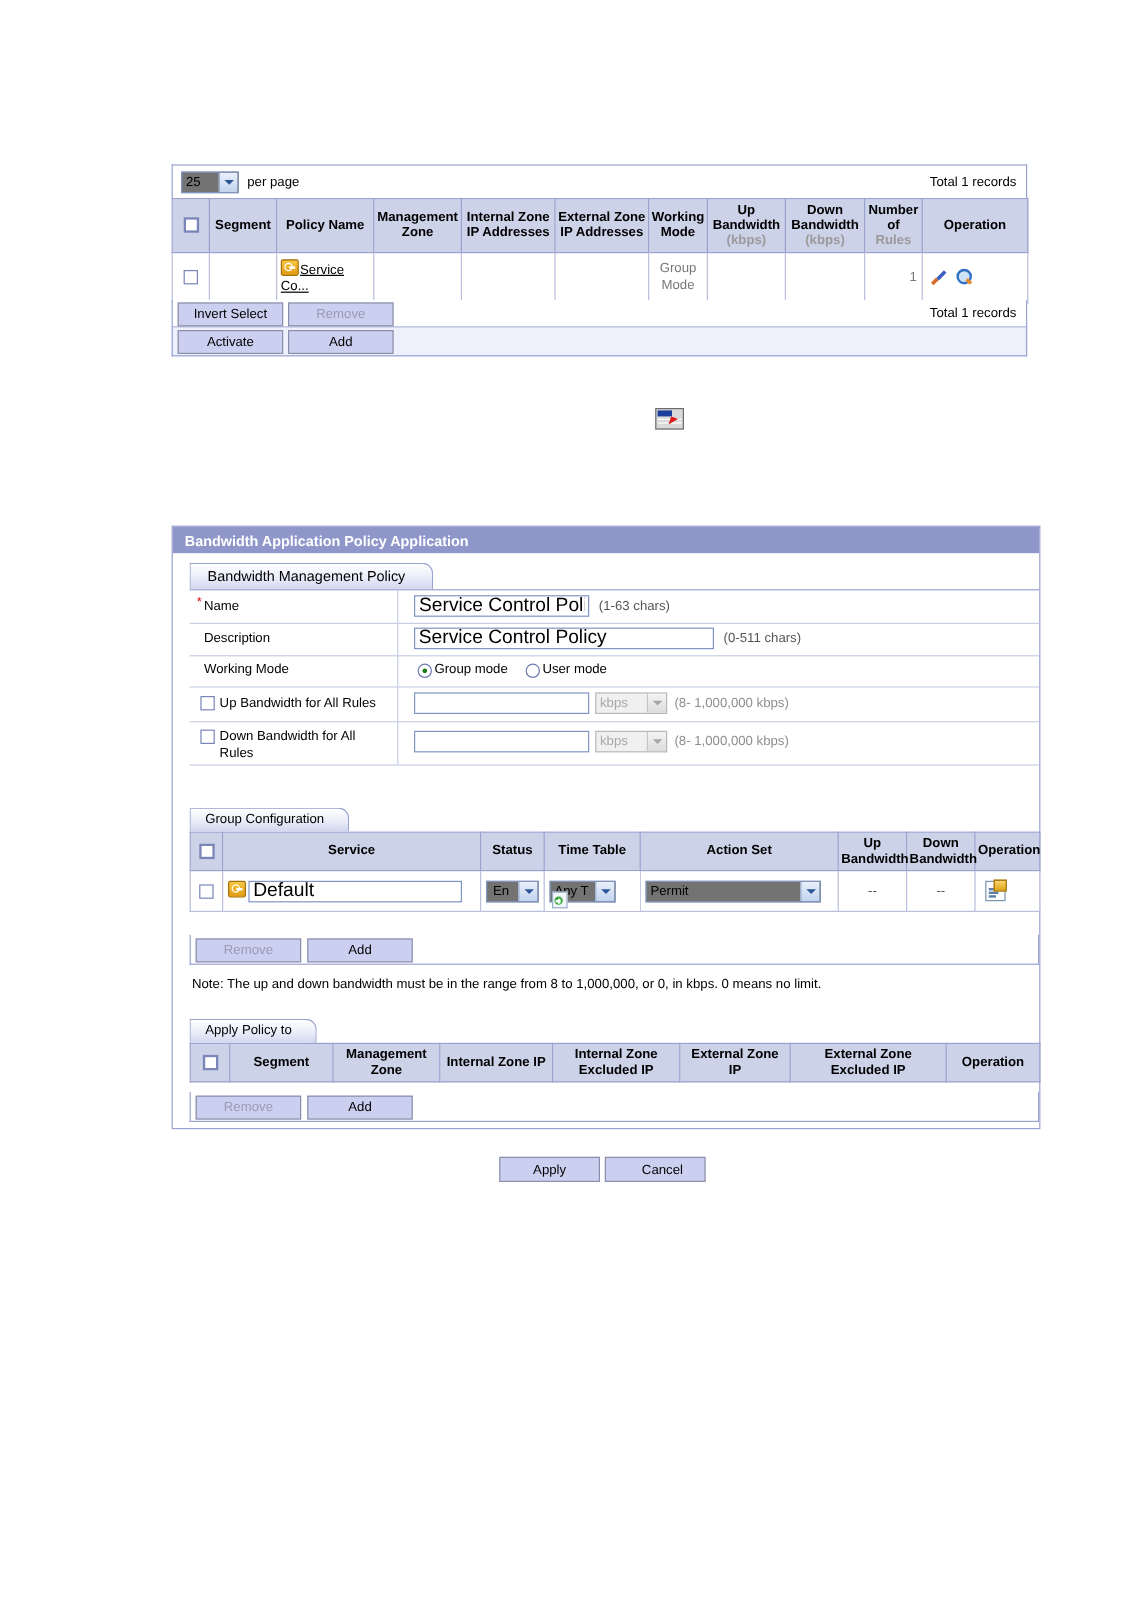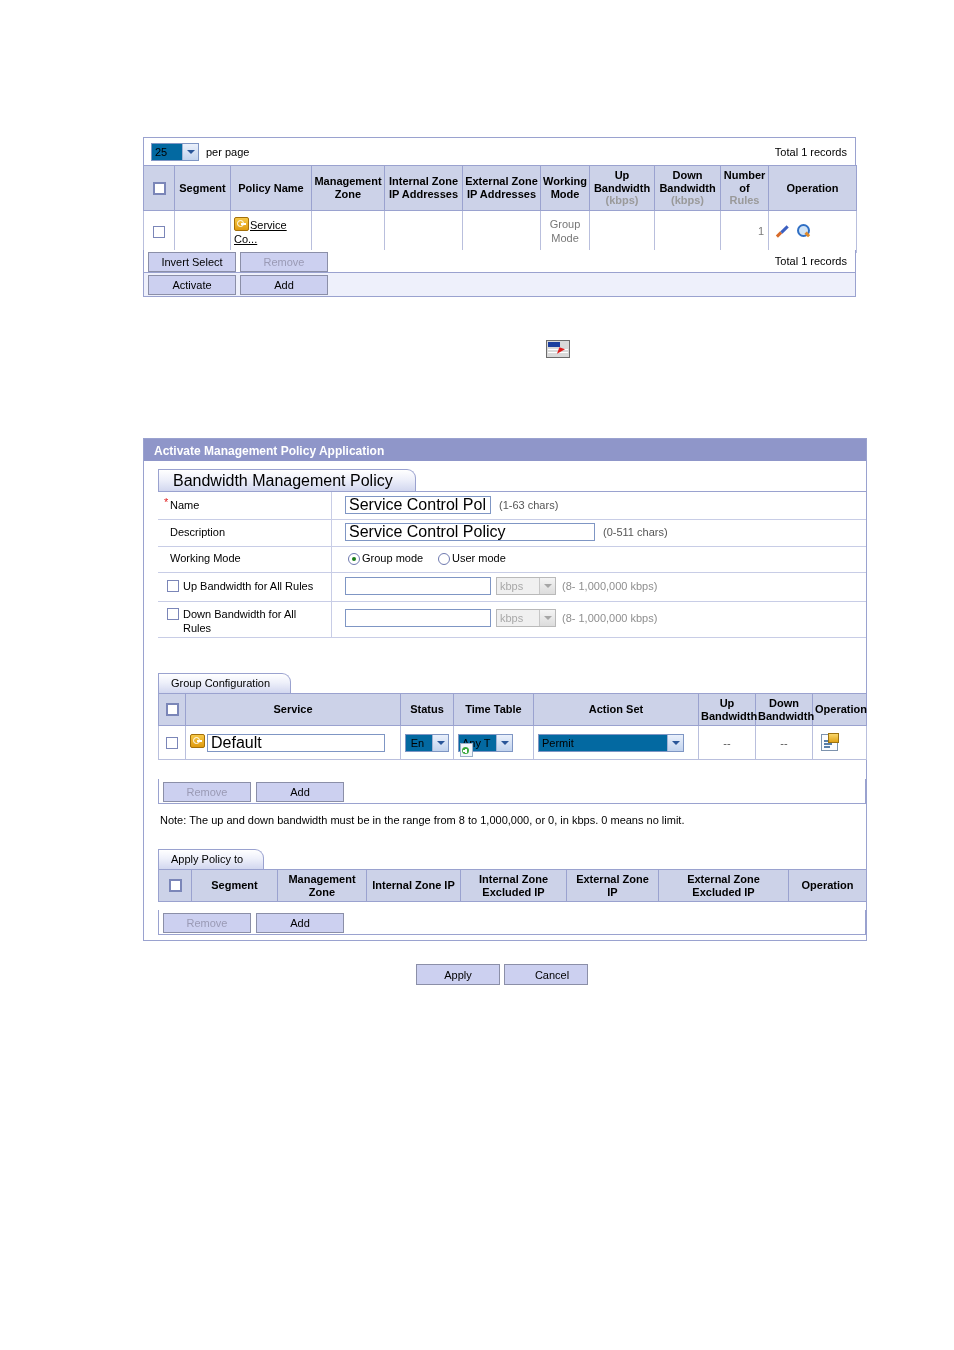--- a/index.html
+++ b/index.html
@@ -107,21 +107,21 @@
     box-sizing: border-box;
     height: 18px;
     line-height: 14px;
   }
 
   
   .sel {
     display: inline-block;
     position: relative;
     border: 1px solid #7f96c4;
-    background: #0369a1;
+    background: #737373;
     box-sizing: border-box;
     height: 18px;
     font-size: 11px;
     line-height: 16px;
     vertical-align: middle;
     overflow: hidden;
     cursor: pointer;
   }
   .sel > .sel-txt {
     display: block;
@@ -153,21 +153,21 @@
   }
   .sel.dis > .sel-arrow::after { border-top-color: #a6a6a6; }
 
   
   .tab {
     display: inline-block;
     background: linear-gradient(to bottom, #ffffff 0%, #eef0fa 45%, #d2d7ef 100%);
     border: 1px solid #9aa2cf;
     border-bottom: none;
     border-top-right-radius: 9px;
-    font-size: 16px;
+    font-size: 12px;
     padding: 4px 22px 4px 14px;
     box-sizing: border-box;
     position: relative;
     color: #000;
   }
 
   
   .bar {
     background: #8f96c9;
     color: #ffffff;
@@ -317,21 +317,21 @@
   <div style="position:absolute; left:1px; top:1px; width:12px; height:5px; background:#1c3f9e;"></div>
   <div style="position:absolute; left:1px; top:8px; width:20px; height:1px; background:#fff;"></div>
   <div style="position:absolute; left:1px; top:11px; width:20px; height:1px; background:#fff;"></div>
   <div style="position:absolute; left:11px; top:7px; width:0; height:0;
               border-left:6px solid #e11b1b; border-bottom:7px solid transparent; transform:rotate(20deg);"></div>
 </div>
 
 <div class="panel-box" style="left:143px; top:438px; width:724px; height:503px; border:1px solid #9aa2cf;">
 
   <div class="bar" style="height:22px;">
-    <span>Activate Management Policy Application</span>
+    <span>Bandwidth Application Policy Application</span>
   </div>
 
   <div style="position:absolute; left:14px; top:30px; height:22px;">
     <span class="tab" style="height:22px; line-height:13px;">Bandwidth Management Policy</span>
   </div>
   <div style="position:absolute; left:14px; top:52px; width:708px; height:1px; background:#9aa2cf;"></div>
 
   <div style="position:absolute; left:14px; top:53px; width:708px; height:27px; border-bottom:1px solid #c8cde6;">
     <div style="position:absolute; left:0; top:0; width:173px; height:100%; border-right:1px solid #c8cde6;">
       <span style="position:absolute; left:6px; top:4px; color:#e02020; font-size:11px;">*</span>

